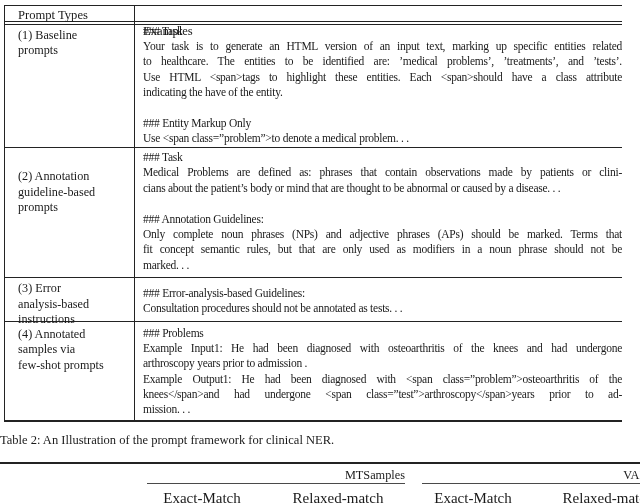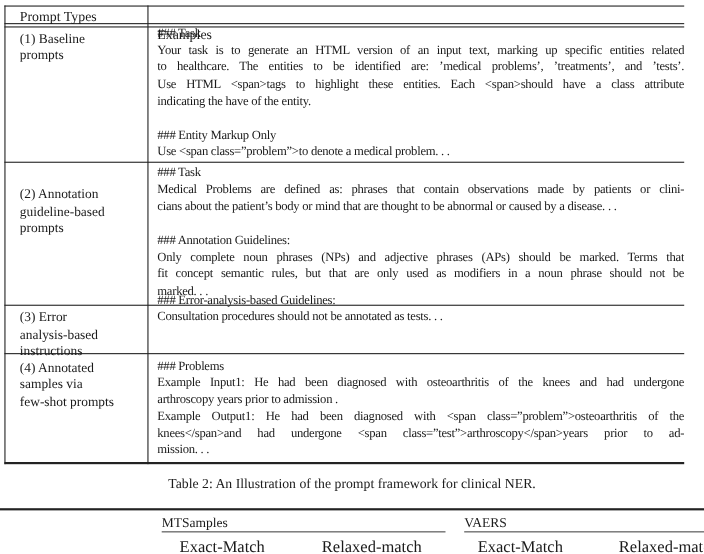--- a/index.html
+++ b/index.html
@@ -10,22 +10,22 @@
   }
   .rule{position:absolute;background:#232323;}
   .vrule{position:absolute;background:#232323;width:1.2px;}
   .thin{height:1.1px;}
   .th{position:absolute;top:7.6px;font-size:12.6px;white-space:nowrap;}
   .lcell{position:absolute;left:18px;width:112px;font-size:12.2px;line-height:15.7px;}
   .lcell .ln{height:15.7px;white-space:nowrap;overflow:hidden;}
   .rcell{position:absolute;left:143px;width:479px;font-size:11.5px;line-height:15.4px;letter-spacing:-0.25px;}
   .rcell .ln{height:15.4px;white-space:nowrap;overflow:hidden;}
   .rcell .ln.just{white-space:normal;text-align:justify;text-align-last:justify;}
-  .caption{position:absolute;left:0;top:432.5px;width:640px;text-align:center;font-size:12.5px;}
-  .grp{position:absolute;top:467.6px;text-align:left;font-size:12.3px;white-space:nowrap;}
+  .caption{position:absolute;left:0;top:432.5px;width:640px;text-align:left;font-size:12.5px;}
+  .grp{position:absolute;top:467.6px;text-align:right;font-size:12.3px;white-space:nowrap;}
   .sub{position:absolute;top:490px;width:120px;text-align:center;font-size:15px;white-space:nowrap;}
   .cmid{position:absolute;top:483.2px;height:1px;background:#4a4a4a;}
 </style>
 </head>
 <body>
 
 <div>
 
   <div class="rule" style="left:4px;top:5px;width:618px;height:1.4px;"></div>
   <div class="rule thin" style="left:4px;top:20.7px;width:618px;"></div>
@@ -69,21 +69,21 @@
     <div class="ln just">Only complete noun phrases (NPs) and adjective phrases (APs) should be marked. Terms that</div>
     <div class="ln just">fit concept semantic rules, but that are only used as modifiers in a noun phrase should not be</div>
     <div class="ln">marked. . .</div>
   </div>
 
   <div class="lcell" style="top:281px;">
     <div class="ln">(3) Error</div>
     <div class="ln">analysis-based</div>
     <div class="ln">instructions</div>
   </div>
-  <div class="rcell" style="top:266px;">
+  <div class="rcell" style="top:286px;">
     <div class="ln">### Error-analysis-based Guidelines:</div>
     <div class="ln">Consultation procedures should not be annotated as tests. . .</div>
   </div>
 
   <div class="lcell" style="top:326.5px;">
     <div class="ln">(4) Annotated</div>
     <div class="ln">samples via</div>
     <div class="ln">few-shot prompts</div>
   </div>
   <div class="rcell" style="top:325.5px;">

